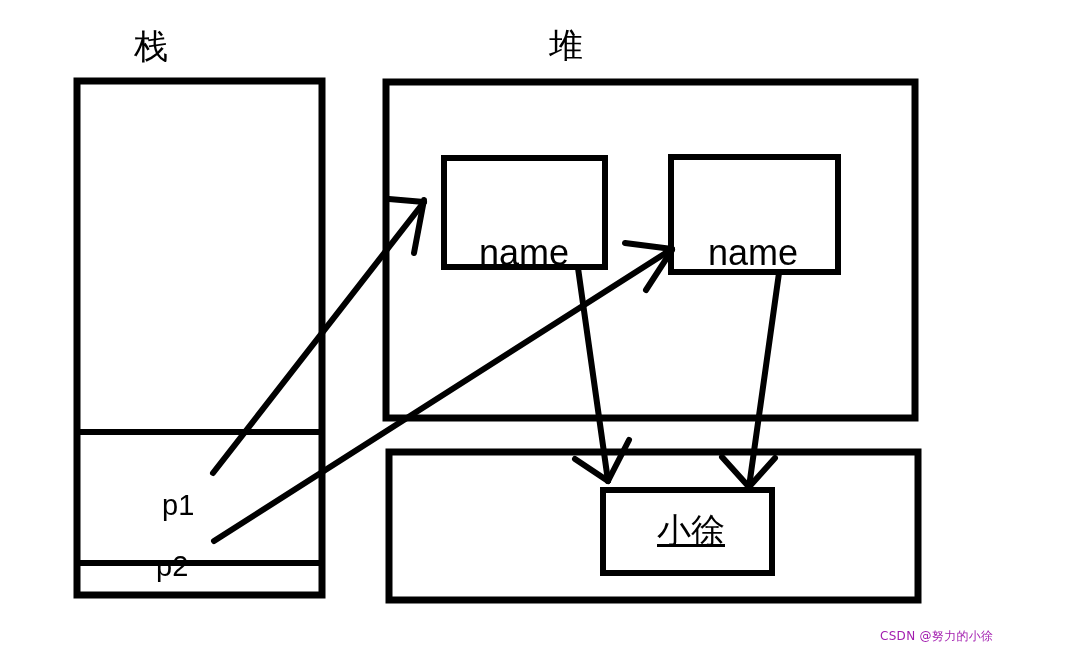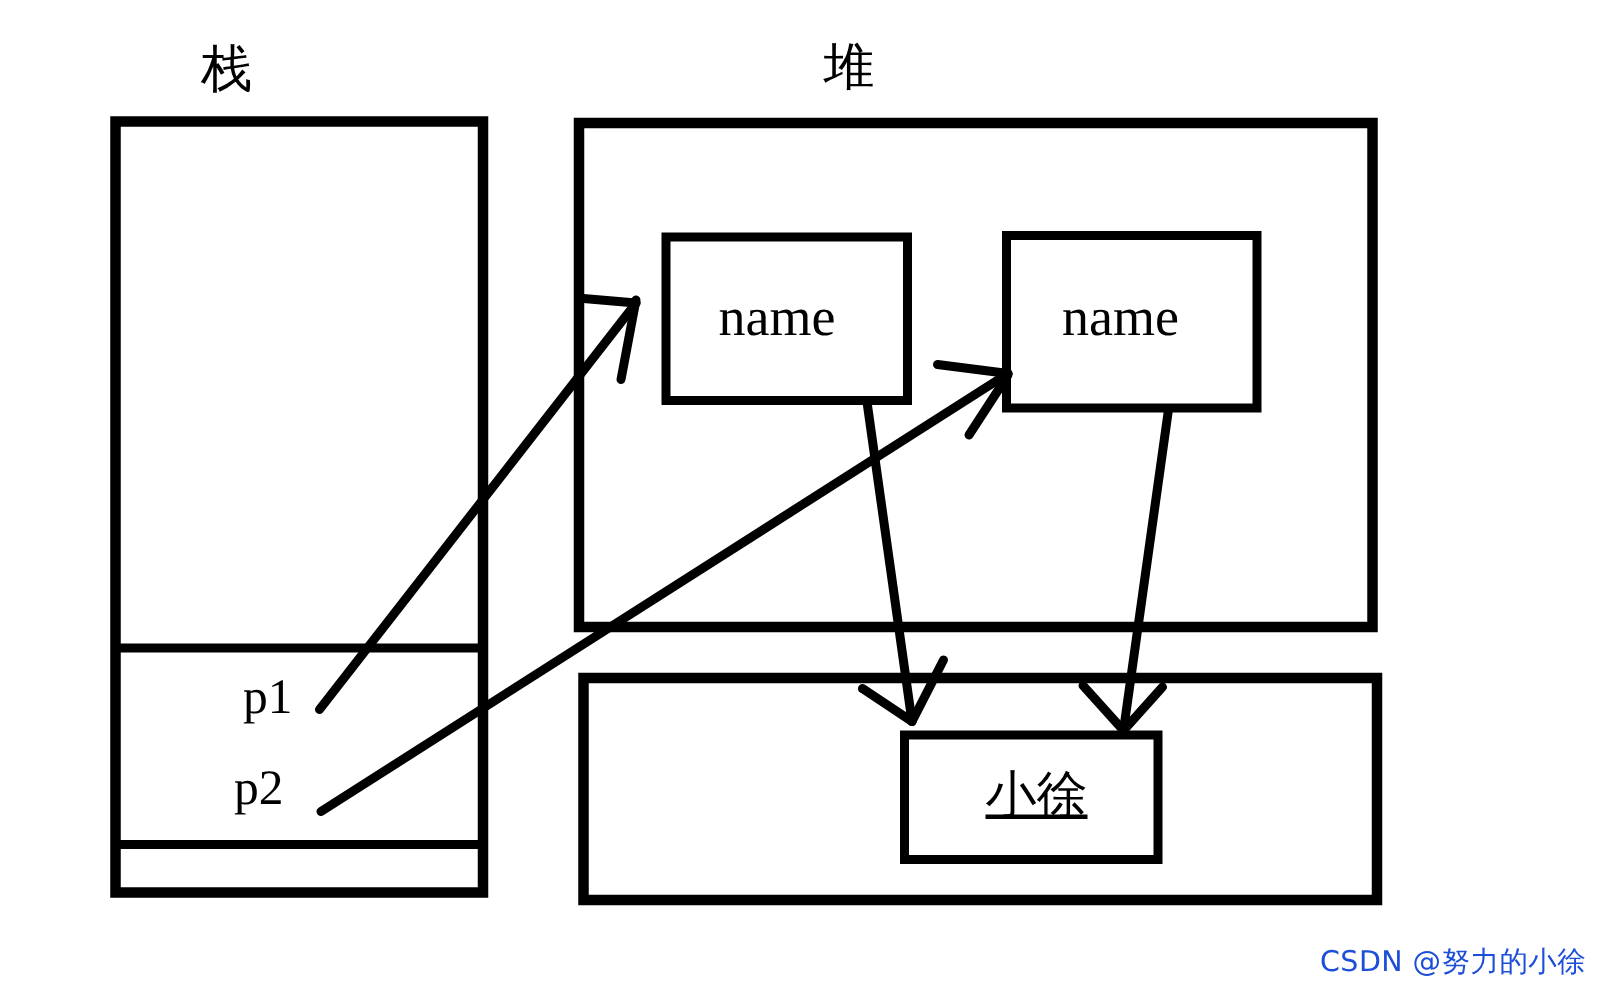--- a/index.html
+++ b/index.html
@@ -30,36 +30,37 @@
     position: absolute;
     white-space: nowrap;
     color: #000000;
     line-height: 1;
   }
   .cjk-label {
     font-family: "DejaVu Sans", "Liberation Sans", sans-serif;
     font-size: 34px;
   }
   .latin-label {
-    font-family: Liberation Serif, serif;
+    font-family: Liberation Sans, sans-serif;
     font-size: 34px;
+    margin-top: 42px;
   }
   .name-label {
     font-size: 36px;
   }
   .var-label {
-    font-size: 33px;
+    font-size: 29px;
   }
   .watermark {
     position: absolute;
     left: 880px;
     top: 628px;
     font-family: "DejaVu Sans", "Liberation Sans", sans-serif;
-    font-size: 19px;
-    color: #1d4ed8;
+    font-size: 12px;
+    color: #a21caf;
     white-space: nowrap;
     letter-spacing: 0.3px;
   }
 </style>
 </head>
 <body>
 
 <div id="canvas-root">
 
   <svg id="diagram-svg" viewBox="0 0 1070 664">

